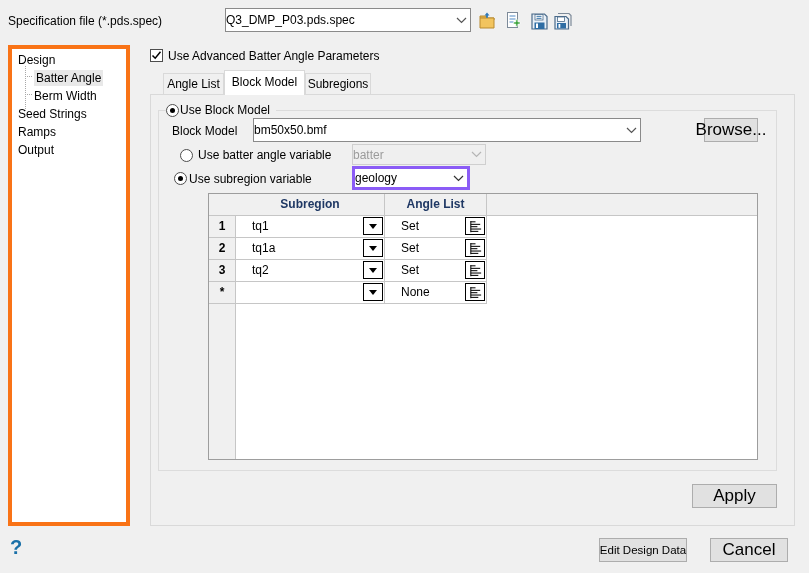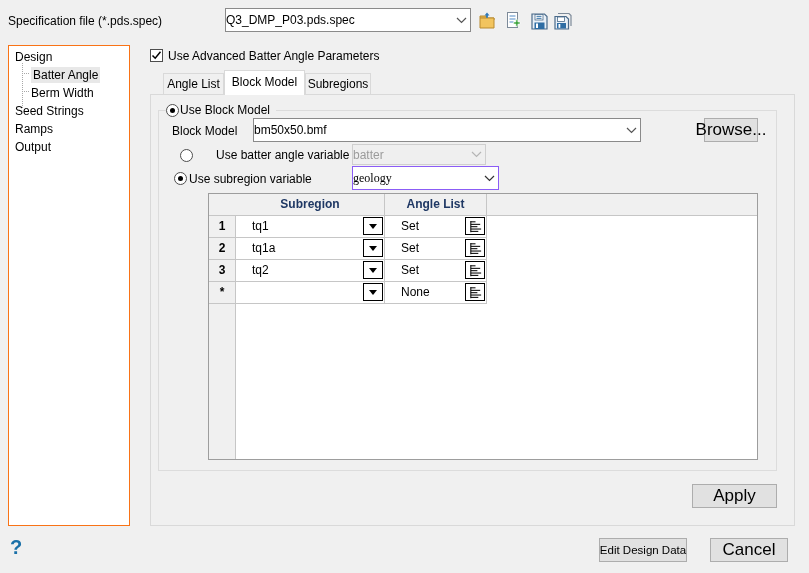--- a/index.html
+++ b/index.html
@@ -19,21 +19,21 @@
     display:flex; align-items:center;
   }
   .combo .txt { flex:1; white-space:nowrap; overflow:hidden; }
   .combo .chev { width:18px; display:flex; justify-content:center; align-items:center; }
   .spec-combo { left:225px; top:8px; width:246px; height:24px; }
   .toolbtn { width:22px; height:22px; display:flex; align-items:center; justify-content:center; cursor:pointer; }
 
   
   .tree {
     left:8px; top:45px; width:122px; height:481px;
-    background:#fff; border:1px solid #f97316;
+    background:#fff; border:4px solid #f97316;
   }
   .tree-item { position:absolute; height:16px; line-height:16px; white-space:nowrap; }
   .tree-item.sel { background:#e8e8e8; padding:0 2px; }
   .tree-connector { position:absolute; border-color:#a8a8a8; }
 
   
   .checkbox {
     left:150px; top:49px; width:13px; height:13px;
     background:#fff; border:1px solid #4d4d4d;
     display:flex; align-items:center; justify-content:center;
@@ -77,21 +77,21 @@
   .btn {
     position:absolute; background:#e1e1e1; border:1px solid #adadad;
     display:flex; align-items:center; justify-content:center;
     font-size:17px; cursor:pointer; white-space:nowrap; z-index:4;
   }
   .browse-btn { left:704px; top:118px; width:54px; height:24px; }
 
   .radio-row-label { z-index:4; }
   .combo.disabled { background:#efefef; border:1px solid #cfcfcf; color:#9b9b9b; }
   .combo-batter { left:352px; top:144px; width:134px; height:21px; z-index:4; }
-  .combo-geology { left:352px; top:166px; width:147px; height:24px; border:1px solid #8b5cf6; z-index:4;font-family:Liberation Serif, serif; }
+  .combo-geology { left:352px; top:166px; width:118px; height:24px; border:3px solid #8b5cf6; z-index:4; }
 
   
   .grid {
     left:208px; top:193px; width:550px; height:267px;
     background:#fff; border:1px solid #9d9d9d; z-index:4;
   }
   .grid-headerband {
     position:absolute; left:0; top:0; width:100%; height:22px;
     background:#f0f0f0; border-bottom:1px solid #c6c6c6;
   }
@@ -209,21 +209,21 @@
 <div class="abs combo bm-combo">
   <span class="txt">bm50x50.bmf</span>
   <span class="chev">
     <svg width="11" height="7" viewBox="0 0 11 7">
         <path d="M1 1 L5.5 5.5 L10 1" stroke="#555" stroke-width="1.2" fill="none"></path>
       </svg>
   </span>
 </div>
 <div class="btn browse-btn">Browse...</div>
 
-<div class="abs radio-row-label" style="left:180px; top:148px; display:flex; align-items:center; gap:23px;">
+<div class="abs radio-row-label" style="left:180px; top:148px; display:flex; align-items:center; gap:5px;">
   <span class="radio"></span>
   <span>Use batter angle variable</span>
 </div>
 <div class="abs combo disabled combo-batter">
   <span class="txt">batter</span>
   <span class="chev">
     <svg width="11" height="7" viewBox="0 0 11 7">
         <path d="M1 1 L5.5 5.5 L10 1" stroke="#b5b5b5" stroke-width="1.2" fill="none"></path>
       </svg>
   </span>

